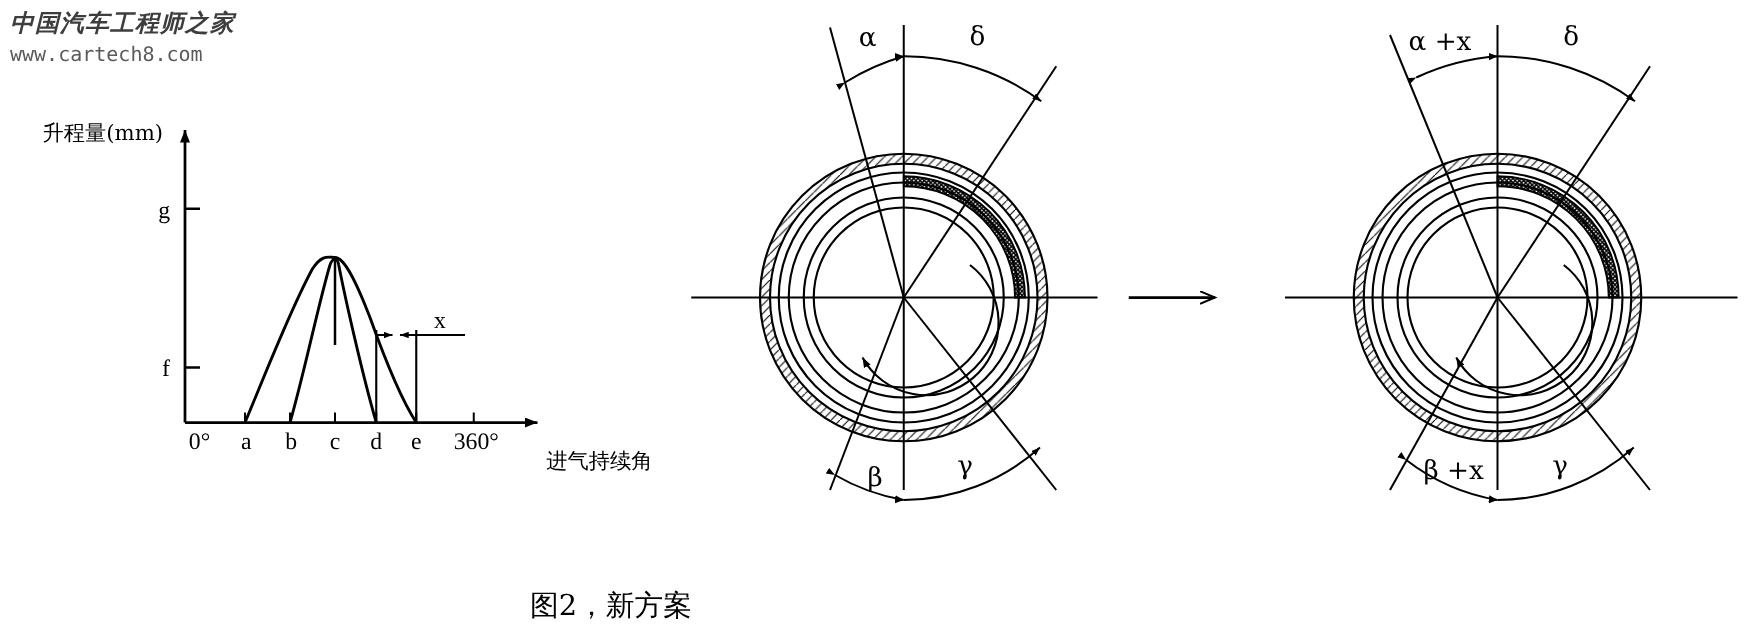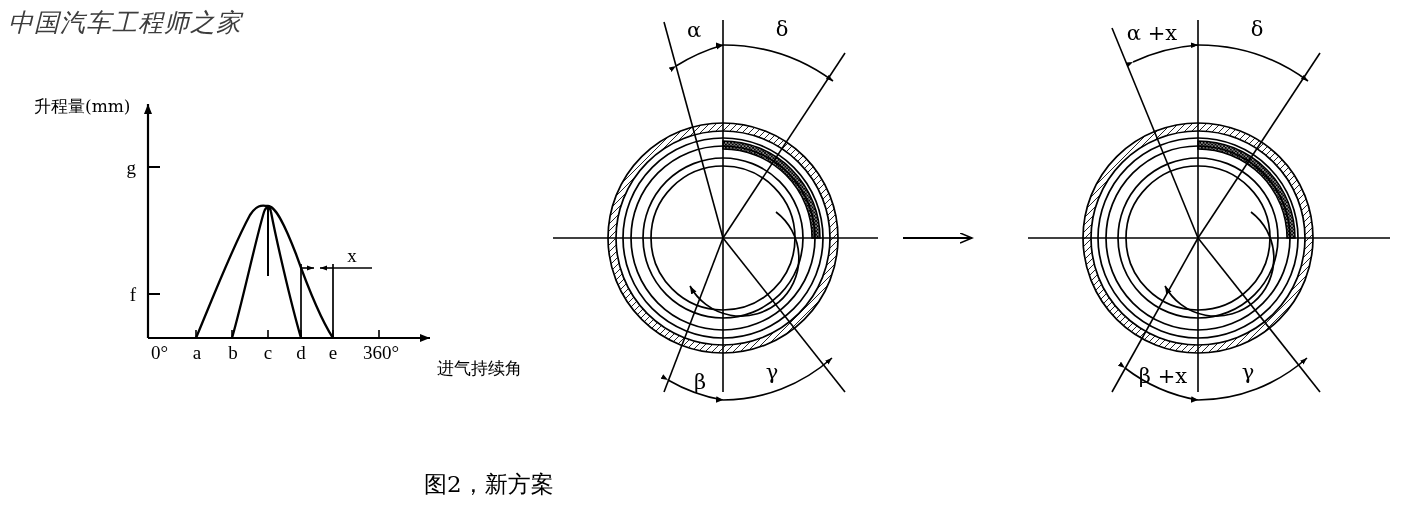--- a/index.html
+++ b/index.html
@@ -21,23 +21,23 @@
   .wm {
     position: absolute;
     left: 8px;
     color: #4a4a4a;
     white-space: nowrap;
     user-select: none;
   }
   #wm-cn {
     top: 6px;
     font-family: "DejaVu Serif", "Liberation Serif", serif;
-    font-weight: normal;
+    font-weight: bold;
     font-style: italic;
-    font-size: 25px;
+    font-size: 19px;
     letter-spacing: 1px;
     color: #3d3d3d;
   }
   #wm-url {
     top: 34px;
     font-family: "DejaVu Sans Mono", "Liberation Mono", monospace;
     font-size: 16px;
     color: #5a5a5a;
     letter-spacing: 0px;
   }
@@ -65,20 +65,21 @@
     font-size: 23px;
   }
   .ln { stroke: #000; fill: none; }
 </style>
 </head>
 <body>
 
 <div id="page">
 
   <div class="wm" id="wm-cn">中国汽车工程师之家</div>
+  <div class="wm" id="wm-url">www.cartech8.com</div>
 
   <svg id="figure-svg" width="1404" height="508" viewBox="0 0 1404 508">
     <defs>
       <marker id="arrHead" markerWidth="12" markerHeight="12" refX="10" refY="4" orient="auto" markerUnits="userSpaceOnUse">
         <path d="M0,0 L10,4 L0,8 Z" fill="#000"></path>
       </marker>
       <marker id="arrHeadSm" markerWidth="9" markerHeight="9" refX="8" refY="3" orient="auto" markerUnits="userSpaceOnUse">
         <path d="M0,0 L8,3 L0,6 Z" fill="#000"></path>
       </marker>
       <marker id="arrHeadOpen" markerWidth="14" markerHeight="12" refX="12" refY="5" orient="auto" markerUnits="userSpaceOnUse">

